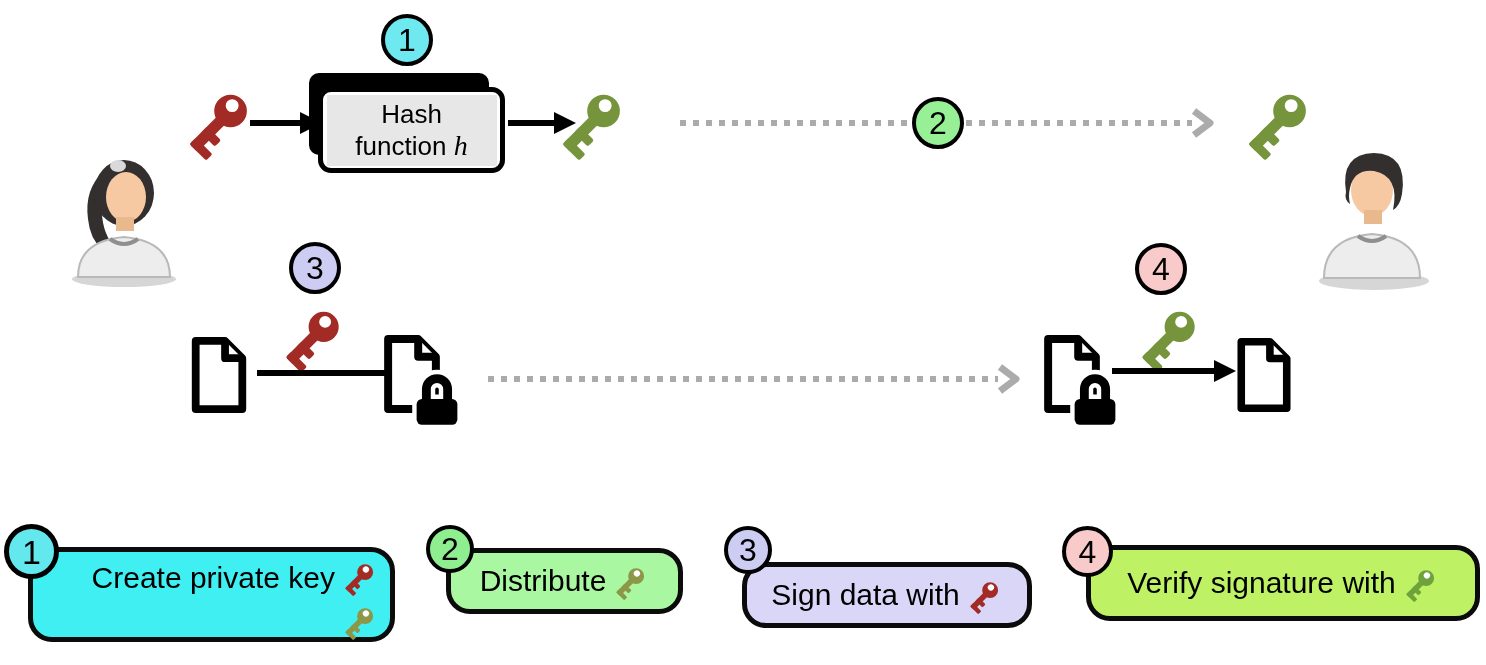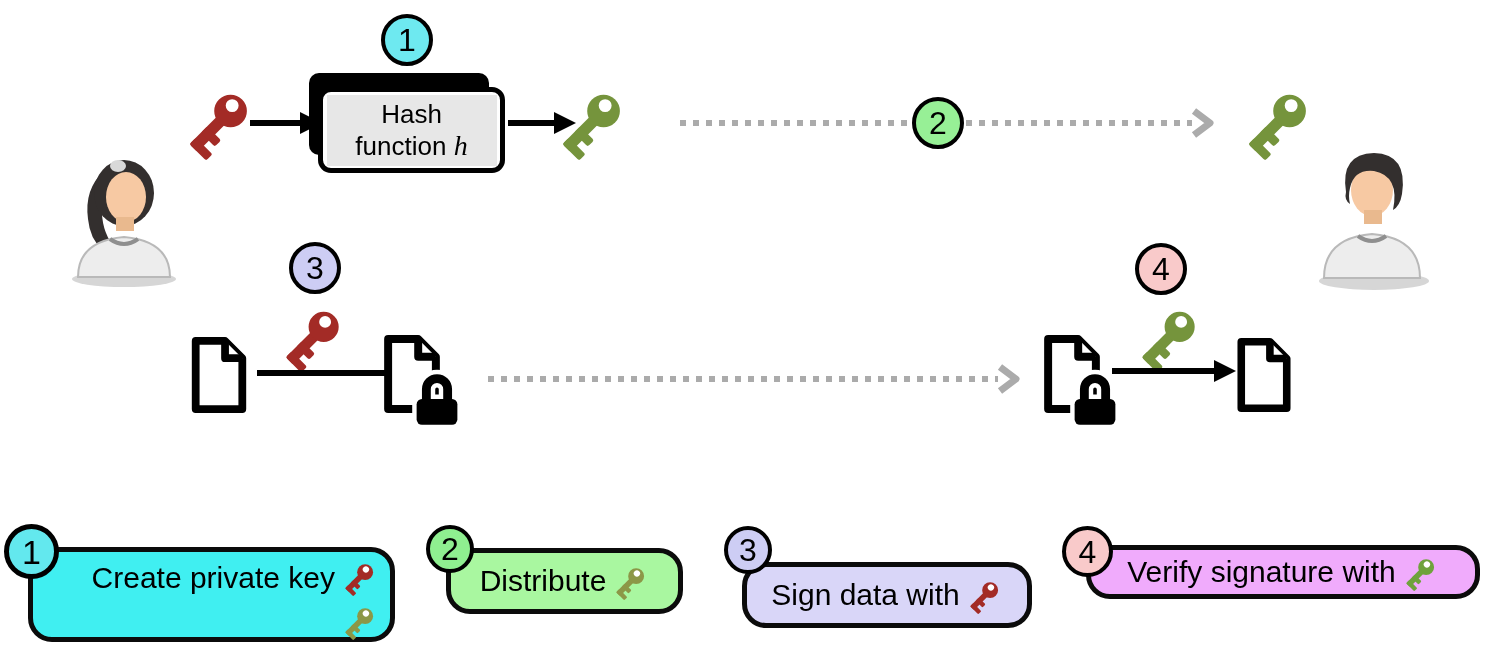--- a/index.html
+++ b/index.html
@@ -222,21 +222,21 @@
   <div class="legend-box legend-center" style="left: 742px; top: 548px; width: 290px; height: 66px; background: rgb(217, 214, 248); margin-top: 14px;">
     <span>Sign data with</span>
       <span class="key key-inline" style="color: rgb(163, 43, 38);">
         <svg viewBox="0 0 100 100">
           <use href="#sym-key"></use>
         </svg>
       </span>
   </div>
   <div class="badge" style="left: 724px; top: 526px; width: 48px; height: 48px; background: rgb(205, 205, 244);">3</div>
 
-  <div class="legend-box legend-center" style="left: 1086px; top: 545px; width: 394px; height: 54px; background: #f0abfc;">
+  <div class="legend-box legend-center" style="left: 1086px; top: 545px; width: 394px; height: 76px; background: #bef264;">
     <span>Verify signature with</span>
       <span class="key key-inline" style="color: rgb(111, 162, 60);">
         <svg viewBox="0 0 100 100">
           <use href="#sym-key"></use>
         </svg>
       </span>
   </div>
   <div class="badge" style="left: 1062px; top: 526px; width: 51px; height: 51px; background: rgb(249, 202, 202);">4</div>
 
 </div>

